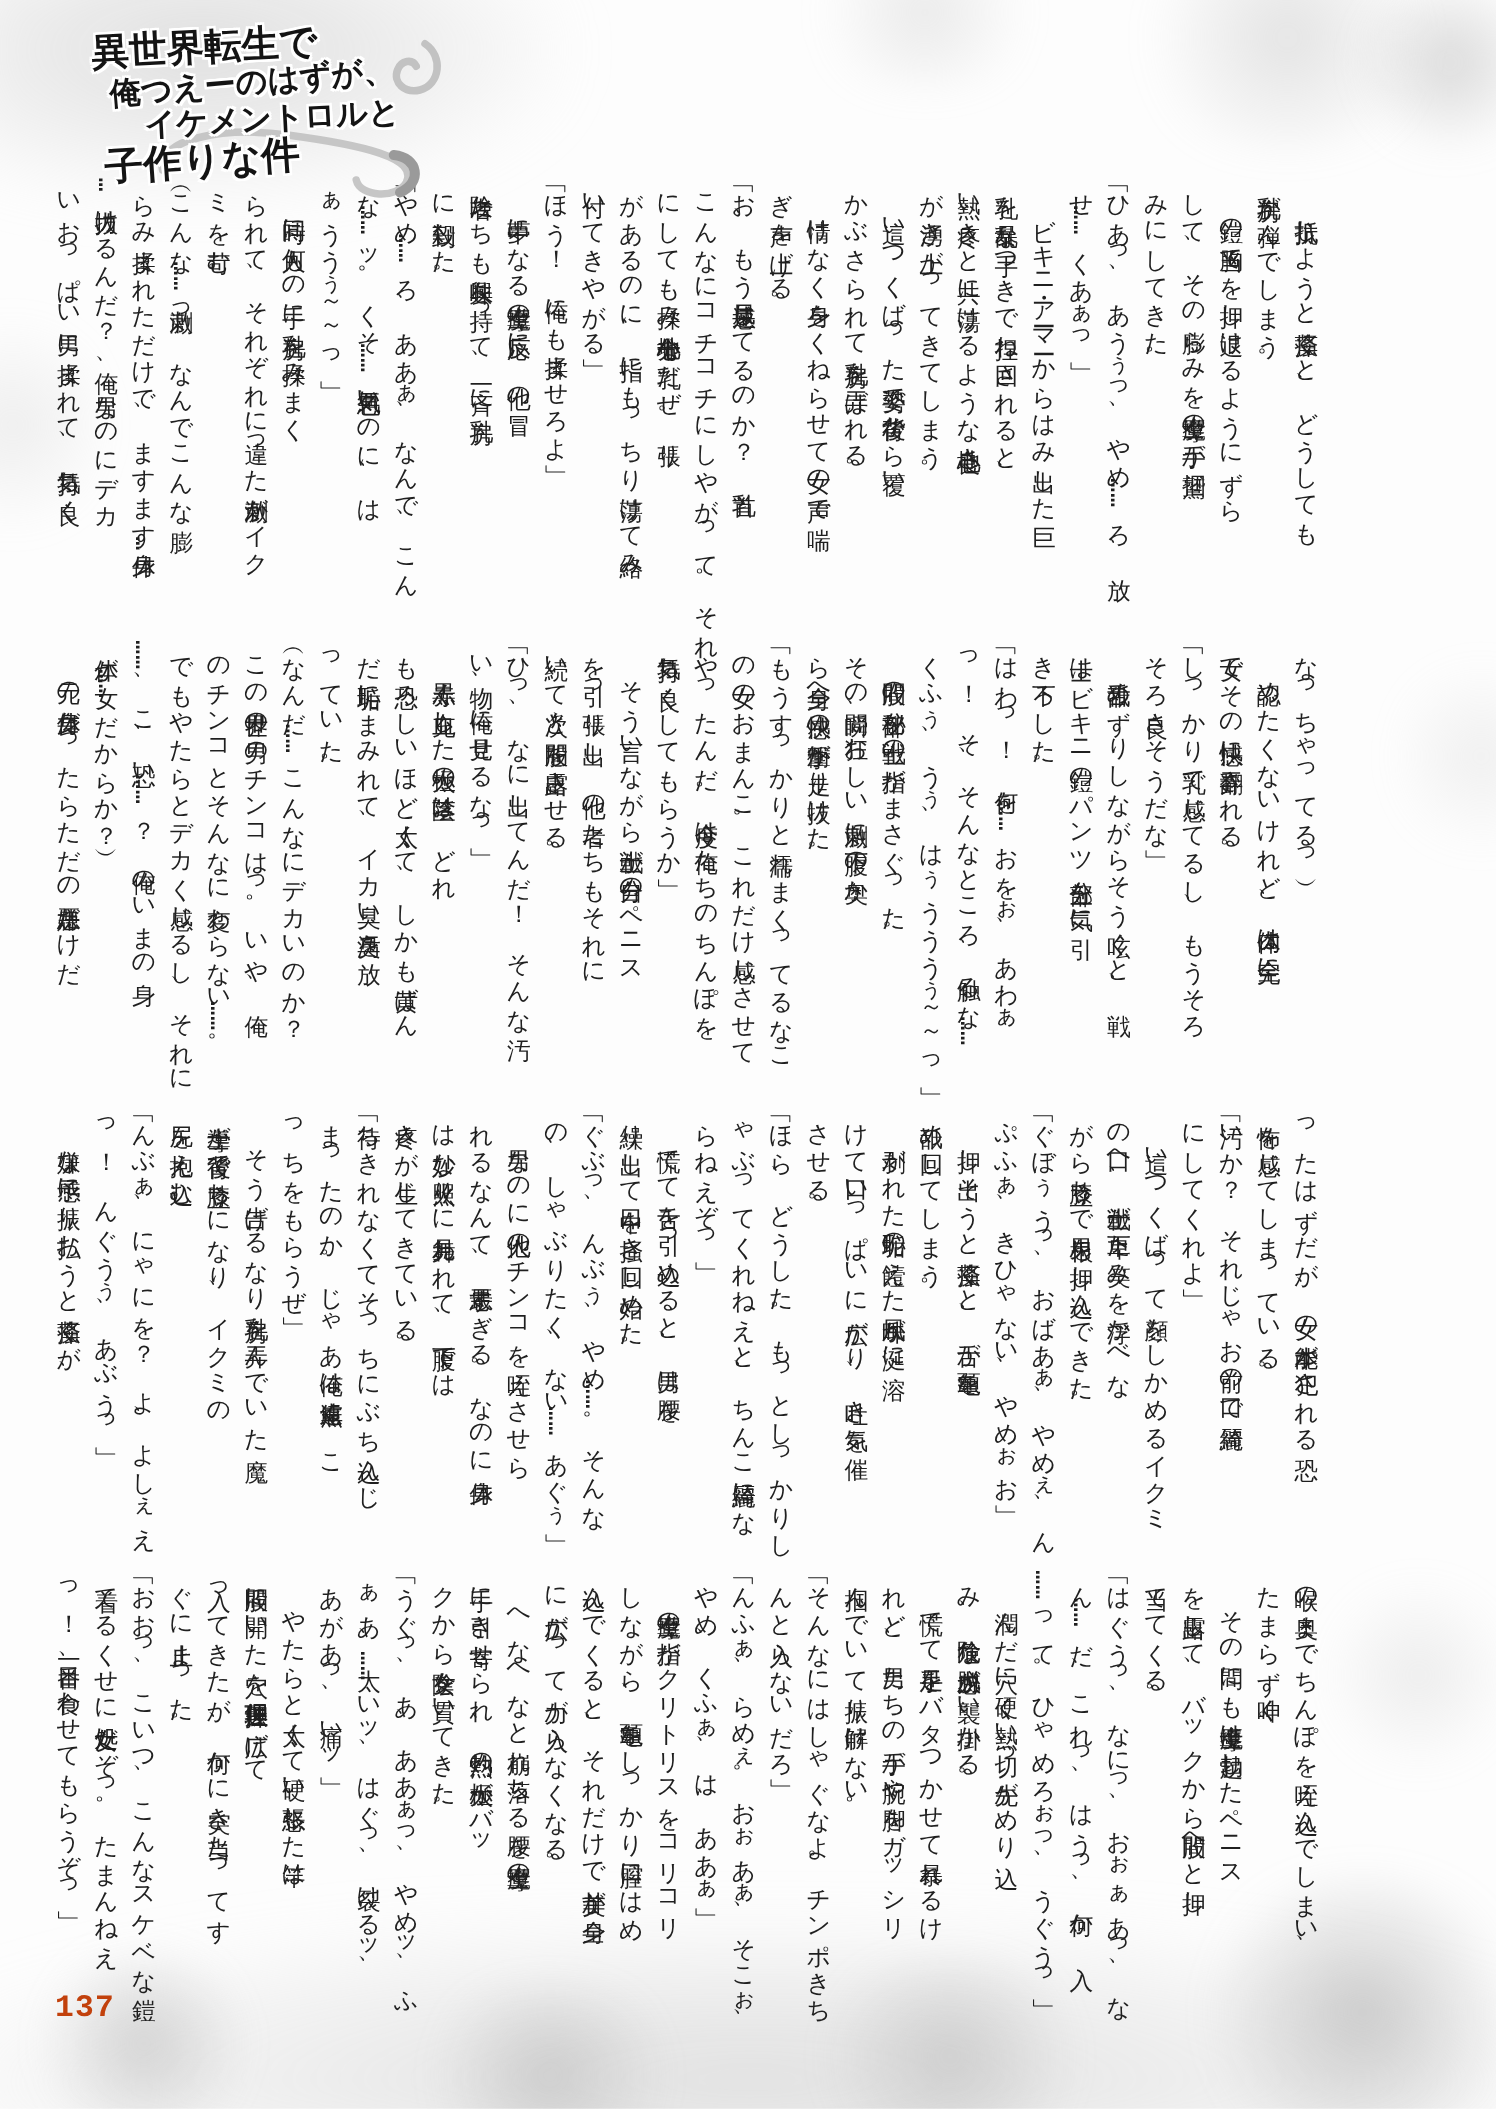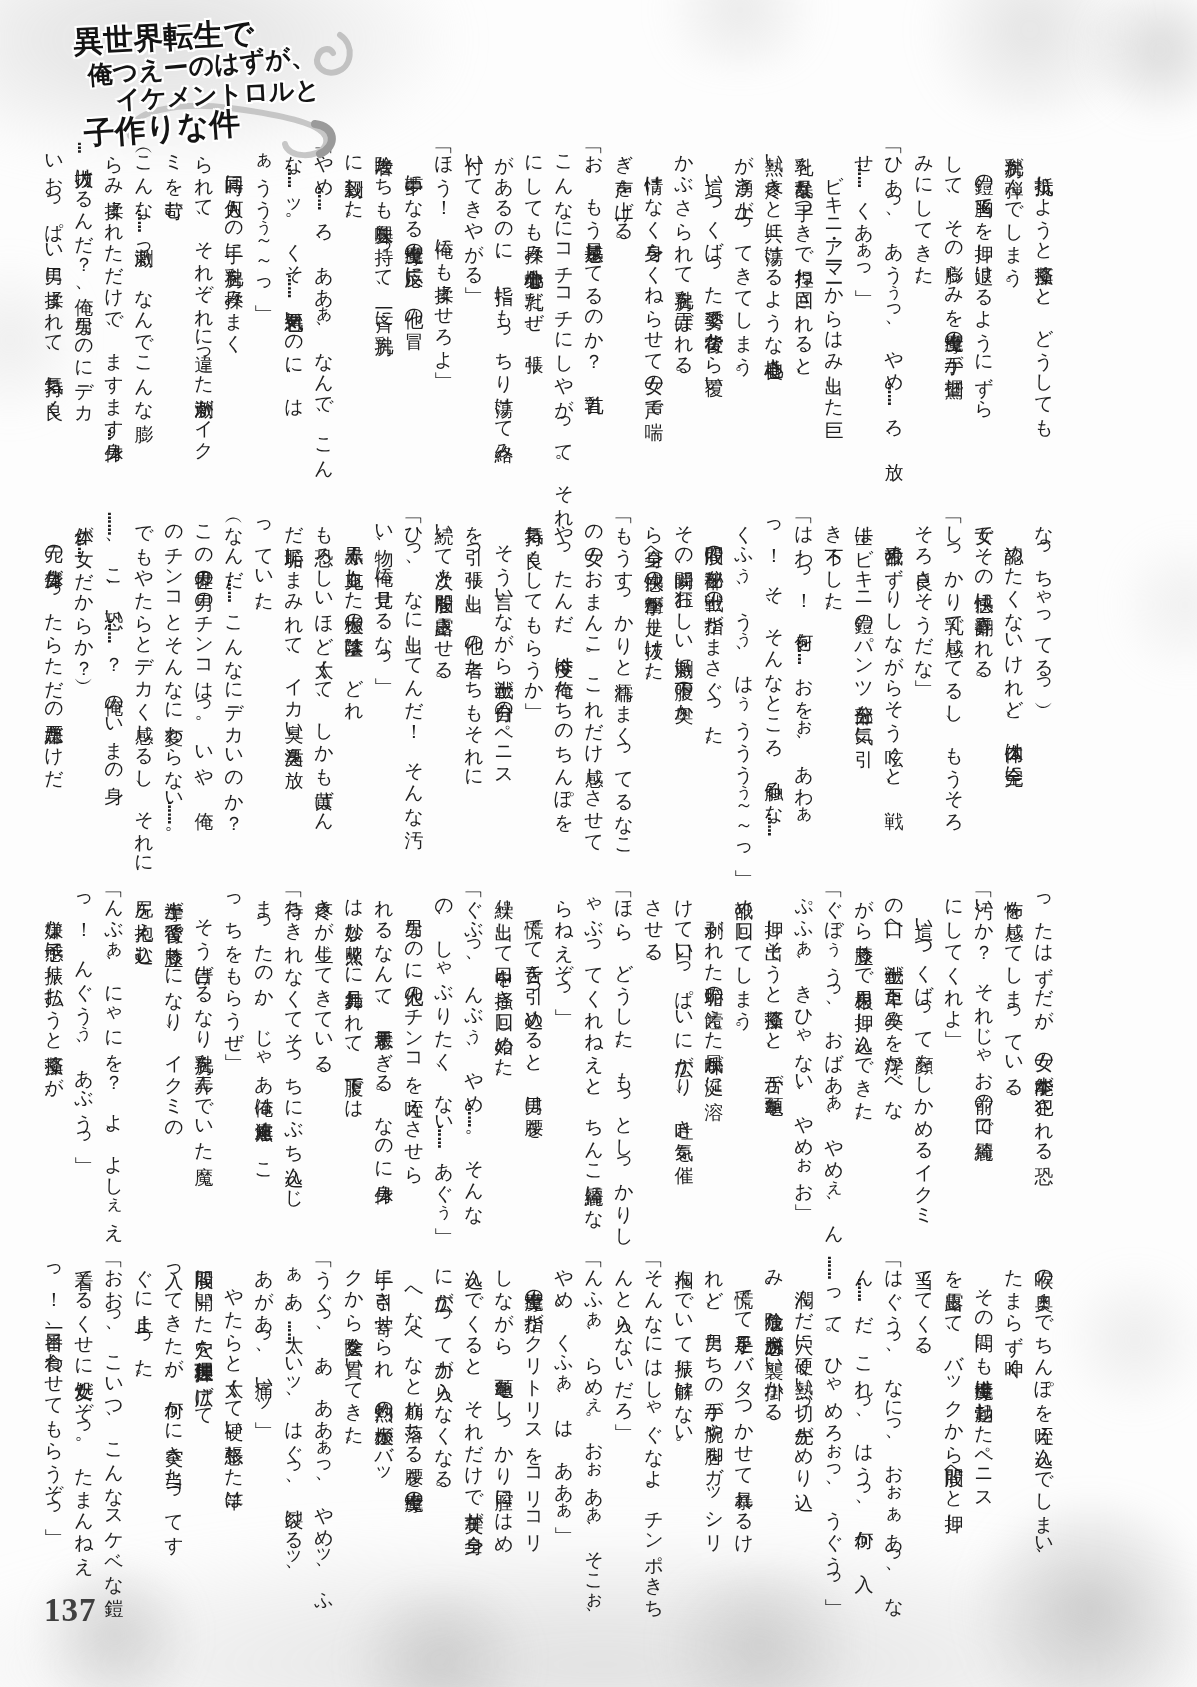--- a/index.html
+++ b/index.html
@@ -40,22 +40,22 @@
     position:absolute;white-space:nowrap;
     text-shadow:-2px -2px 0 #fff,2px -2px 0 #fff,-2px 2px 0 #fff,2px 2px 0 #fff,-2px 0 0 #fff,2px 0 0 #fff,0 -2px 0 #fff,0 2px 0 #fff;
   }
   .logo-l1{left:14px;top:2px;font-size:30px;transform:rotate(1deg);}
   .logo-l2{left:26px;top:36px;font-size:25px;transform:rotate(-1deg);}
   .logo-l3{left:52px;top:66px;font-size:25px;transform:rotate(1deg);}
   .logo-l4{left:18px;top:92px;font-size:31px;}
   .swirl{position:absolute;pointer-events:none;z-index:2;}
   .pagenum{
     position:absolute;left:44px;top:1592px;
-    font-family:Liberation Serif, serif;
-    font-size:33px;font-weight:600;color:#404040;letter-spacing:1px;
+    font-family:Liberation Mono, monospace;
+    font-size:25px;font-weight:600;color:#c2410c;letter-spacing:1px;
   }
 </style>
 </head>
 <body>
 
 <div>
   <div class="wash" style="left:-30px;top:-40px;width:480px;height:200px;background:radial-gradient(ellipse at 40% 40%,rgba(185,185,185,.45),rgba(220,220,220,.2) 60%,transparent 75%);"></div>
   <div class="blob" style="left:900px;top:-60px;width:260px;height:180px;background:radial-gradient(circle,rgba(190,190,190,.4),transparent 70%);"></div>
   <div class="blob" style="left:1080px;top:-20px;width:160px;height:140px;background:radial-gradient(circle,rgba(175,175,175,.45),transparent 70%);"></div>
   <div class="blob" style="left:640px;top:-50px;width:200px;height:120px;background:radial-gradient(circle,rgba(200,200,200,.35),transparent 70%);"></div>

